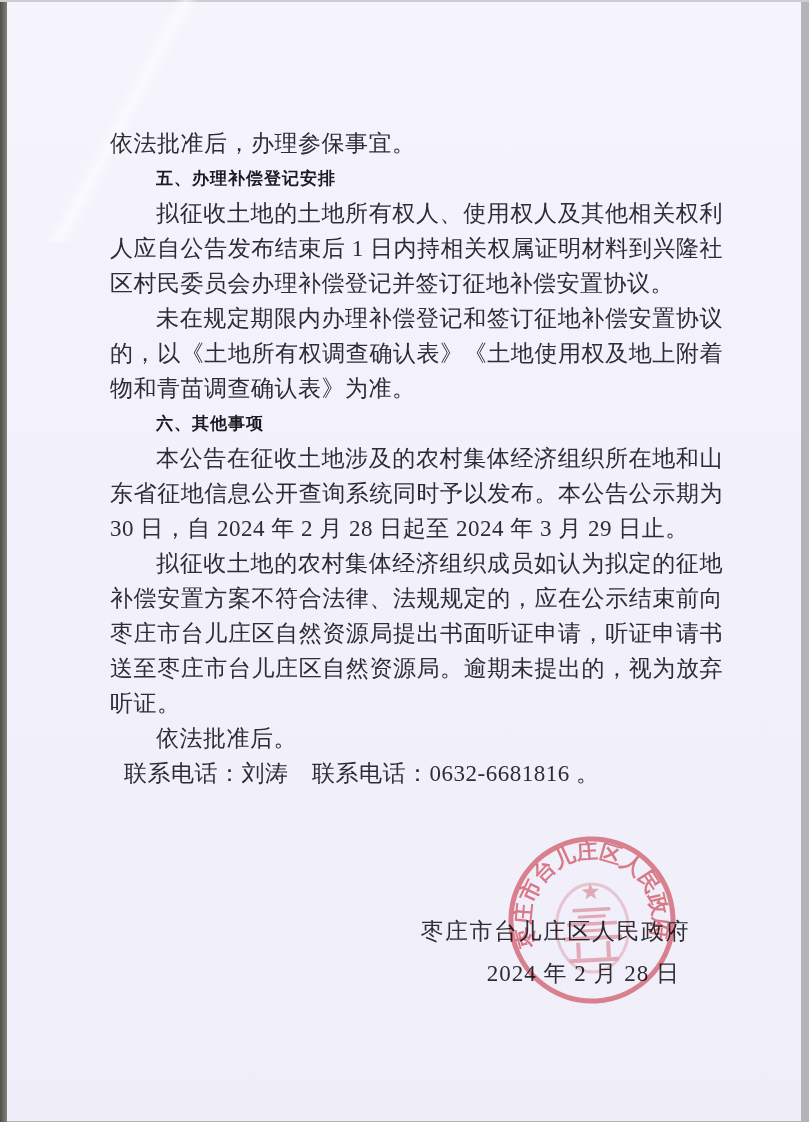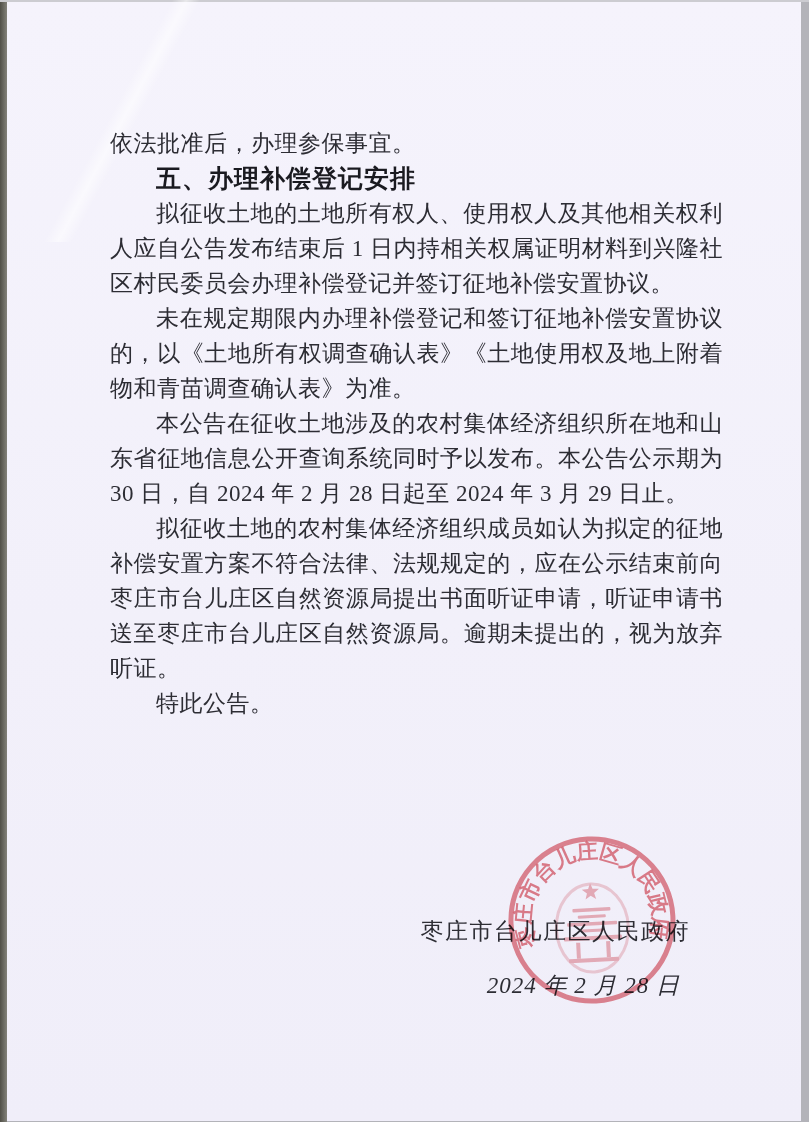--- a/index.html
+++ b/index.html
@@ -22,31 +22,31 @@
     pointer-events:none;
   }
   .content{
     position:absolute;left:103px;top:124px;width:613px;
     font-size:23px;line-height:35px;letter-spacing:.5px;
     color:#2d2d34;text-align:justify;
   }
   .content p{margin:0;}
   p.indent{text-indent:46px;}
   h2.heading{
-    margin:0;font-size:25px;line-height:35px;text-indent:46px;
+    margin:0;font-size:17px;line-height:35px;text-indent:46px;
     font-family:"Liberation Sans","DejaVu Sans",sans-serif;
     font-weight:700;color:#1a1a20;letter-spacing:1px;
   }
   p.attach{margin-top:35px;text-indent:28px;}
   p.contact{text-indent:14px;}
   .signature{
     position:absolute;top:912px;right:111px;text-align:right;
     font-size:23px;line-height:36px;color:#2d2d34;letter-spacing:1.5px;
   }
-  .sig-date{padding-right:10px;letter-spacing:1px;margin-top:18px;font-style:italic;}
+  .sig-date{padding-right:10px;letter-spacing:1px;margin-top:6px;}
   .seal{
     position:absolute;left:496px;top:830px;width:178px;height:178px;
     mix-blend-mode:multiply;opacity:.88;transform:rotate(-3deg);
     pointer-events:none;
   }
   .seal text{
     font-family:"Liberation Sans","DejaVu Sans",sans-serif;
     font-weight:700;
   }
 </style>
@@ -59,24 +59,26 @@
 <div class="page">
   <div class="crease"></div>
 
   <div class="content">
     <p>依法批准后，办理参保事宜。</p>
 
     <h2 class="heading">五、办理补偿登记安排</h2>
     <p class="indent">拟征收土地的土地所有权人、使用权人及其他相关权利人应自公告发布结束后 1 日内持相关权属证明材料到兴隆社区村民委员会办理补偿登记并签订征地补偿安置协议。</p>
     <p class="indent">未在规定期限内办理补偿登记和签订征地补偿安置协议的，以《土地所有权调查确认表》《土地使用权及地上附着物和青苗调查确认表》为准。</p>
 
+    <h2 class="heading">六、其他事项</h2>
     <p class="indent">本公告在征收土地涉及的农村集体经济组织所在地和山东省征地信息公开查询系统同时予以发布。本公告公示期为 30 日，自 2024 年 2 月 28 日起至 2024 年 3 月 29 日止。</p>
     <p class="indent">拟征收土地的农村集体经济组织成员如认为拟定的征地补偿安置方案不符合法律、法规规定的，应在公示结束前向枣庄市台儿庄区自然资源局提出书面听证申请，听证申请书送至枣庄市台儿庄区自然资源局。逾期未提出的，视为放弃听证。</p>
-    <p class="indent">特此公告。</p>
+    <p class="indent">依法批准后。</p>
 
+    <p class="contact">联系电话：刘涛　联系电话：0632-6681816 。</p>
   </div>
 
   <div class="signature">
     <div class="sig-org">枣庄市台儿庄区人民政府</div>
     <div class="sig-date">2024 年 2 月 28 日</div>
   </div>
 
   <svg class="seal" viewBox="0 0 178 178" aria-hidden="true">
     <circle cx="89" cy="88" r="81" fill="none" stroke="#dc5662" stroke-width="5" opacity=".8"></circle>
     <path id="sealArc" d="M 32.5 110.8 A 61 61 0 1 1 145.5 110.8" fill="none"></path>

